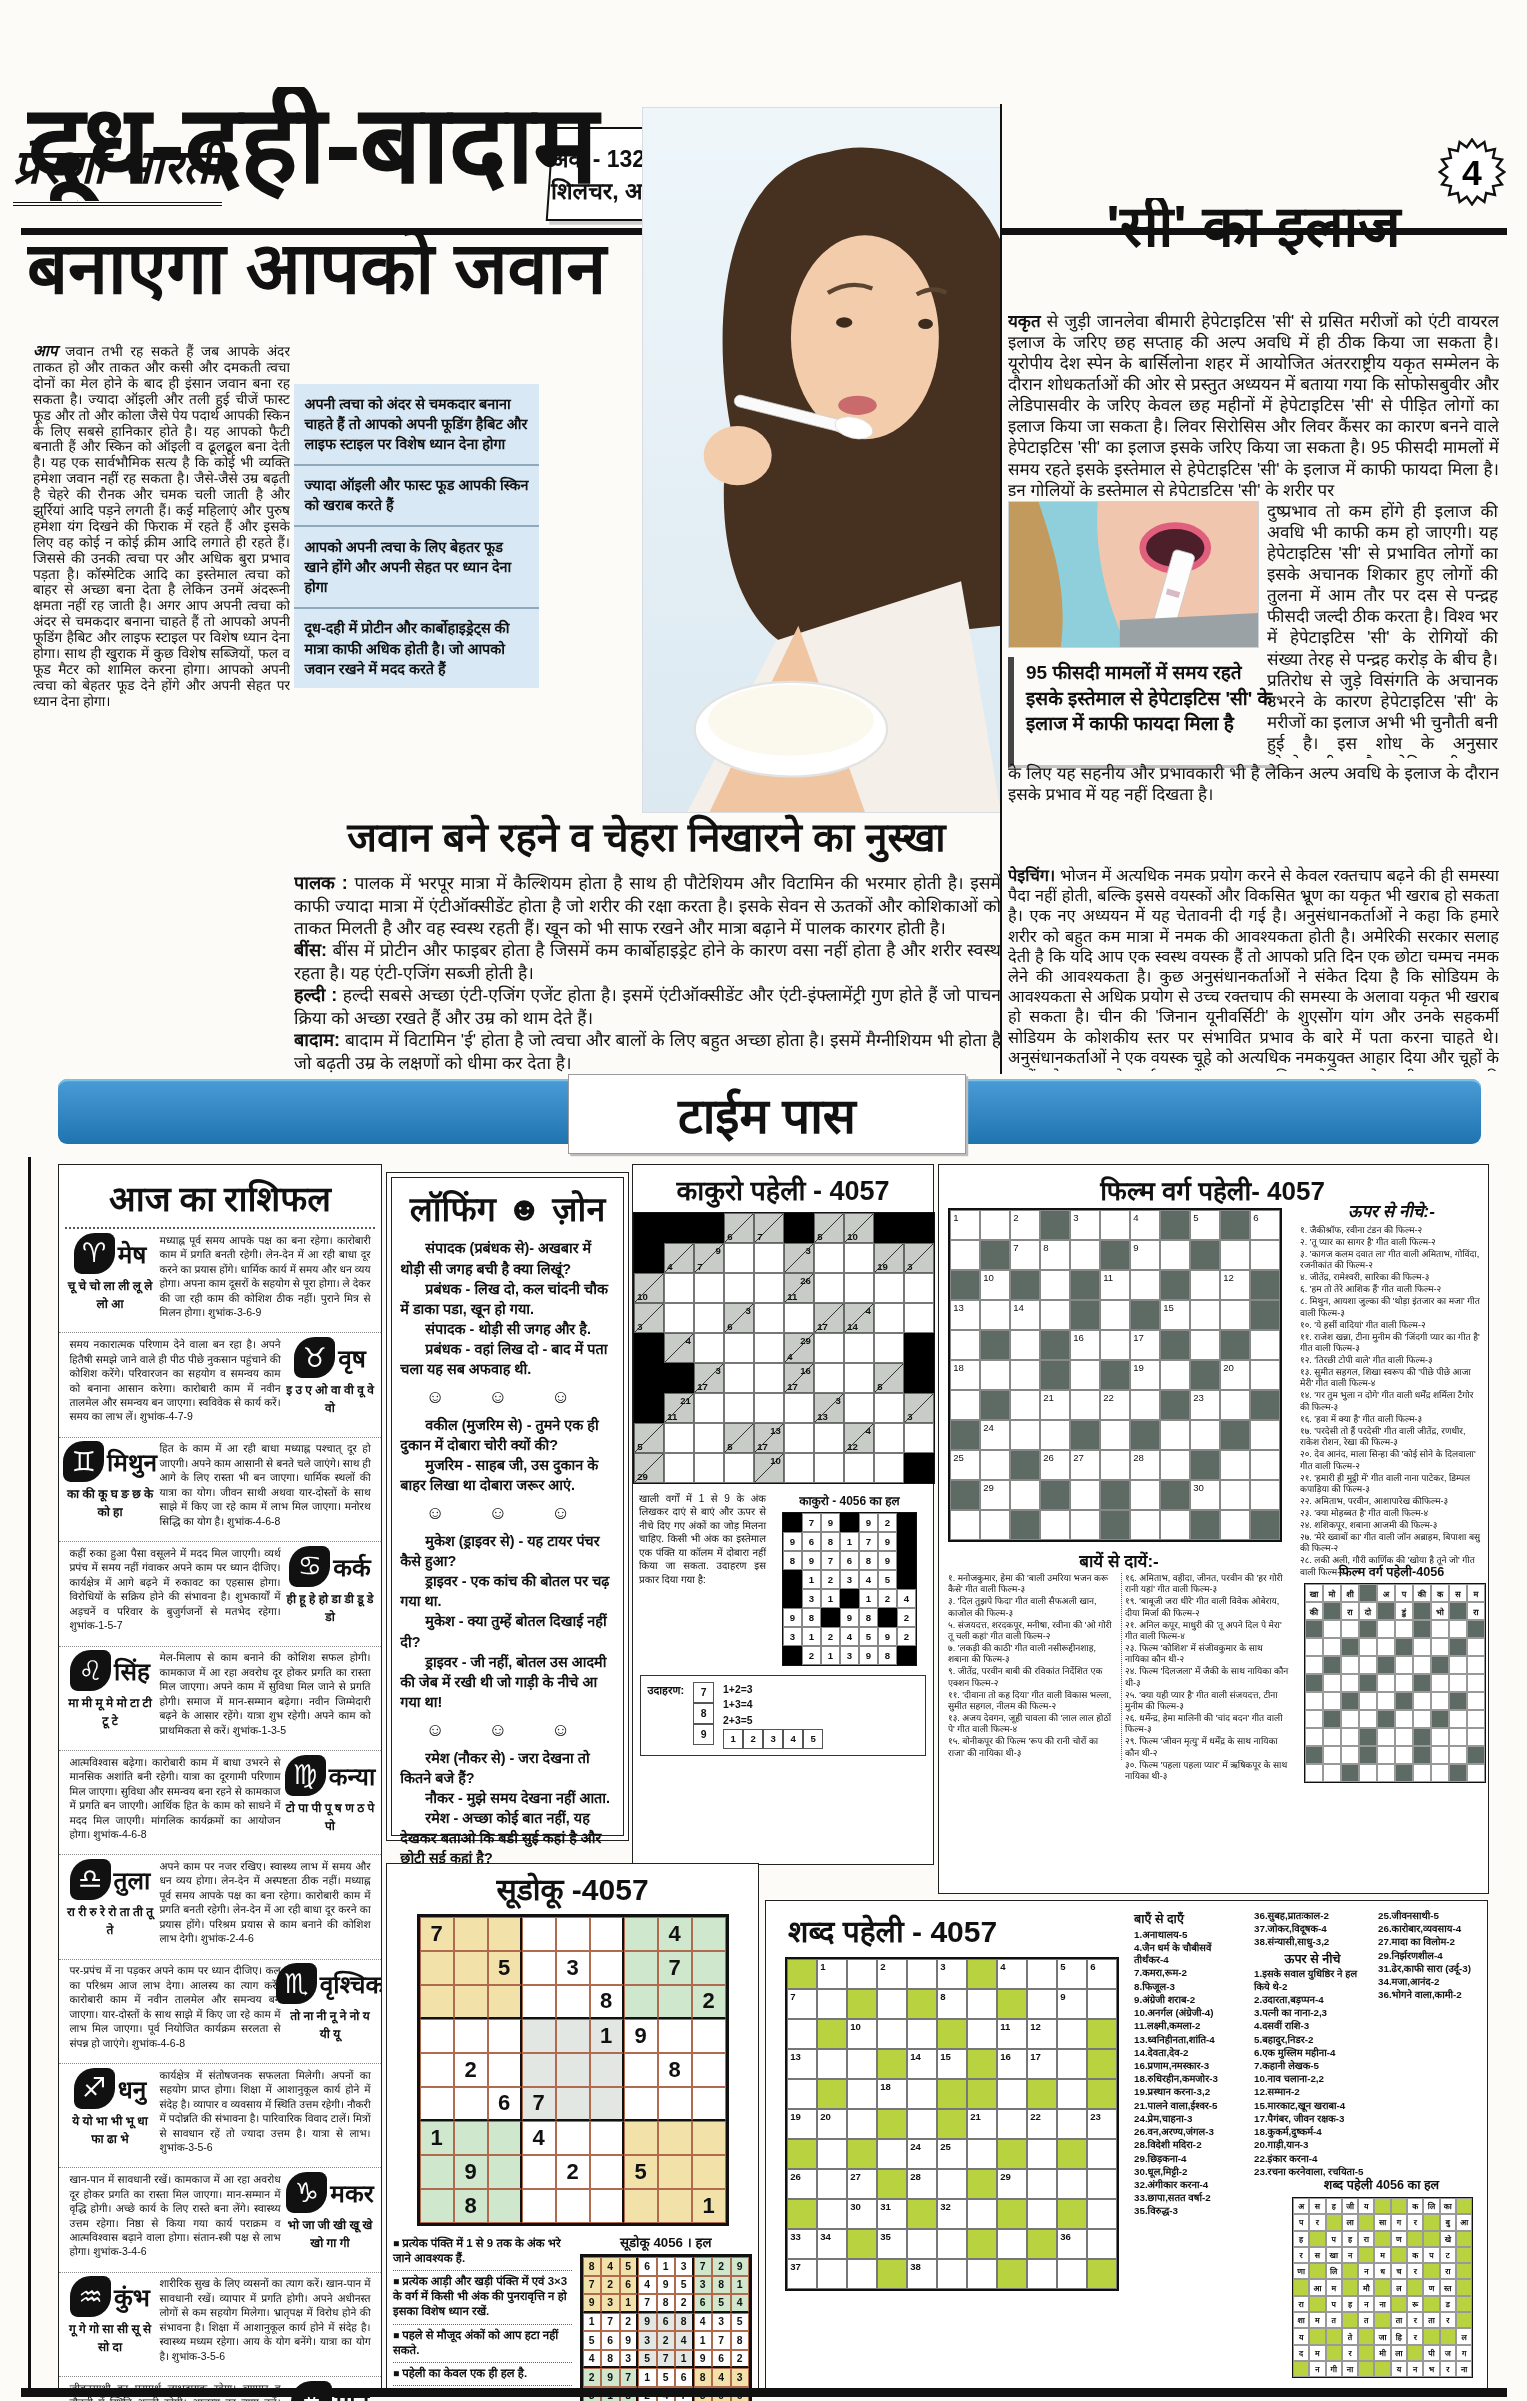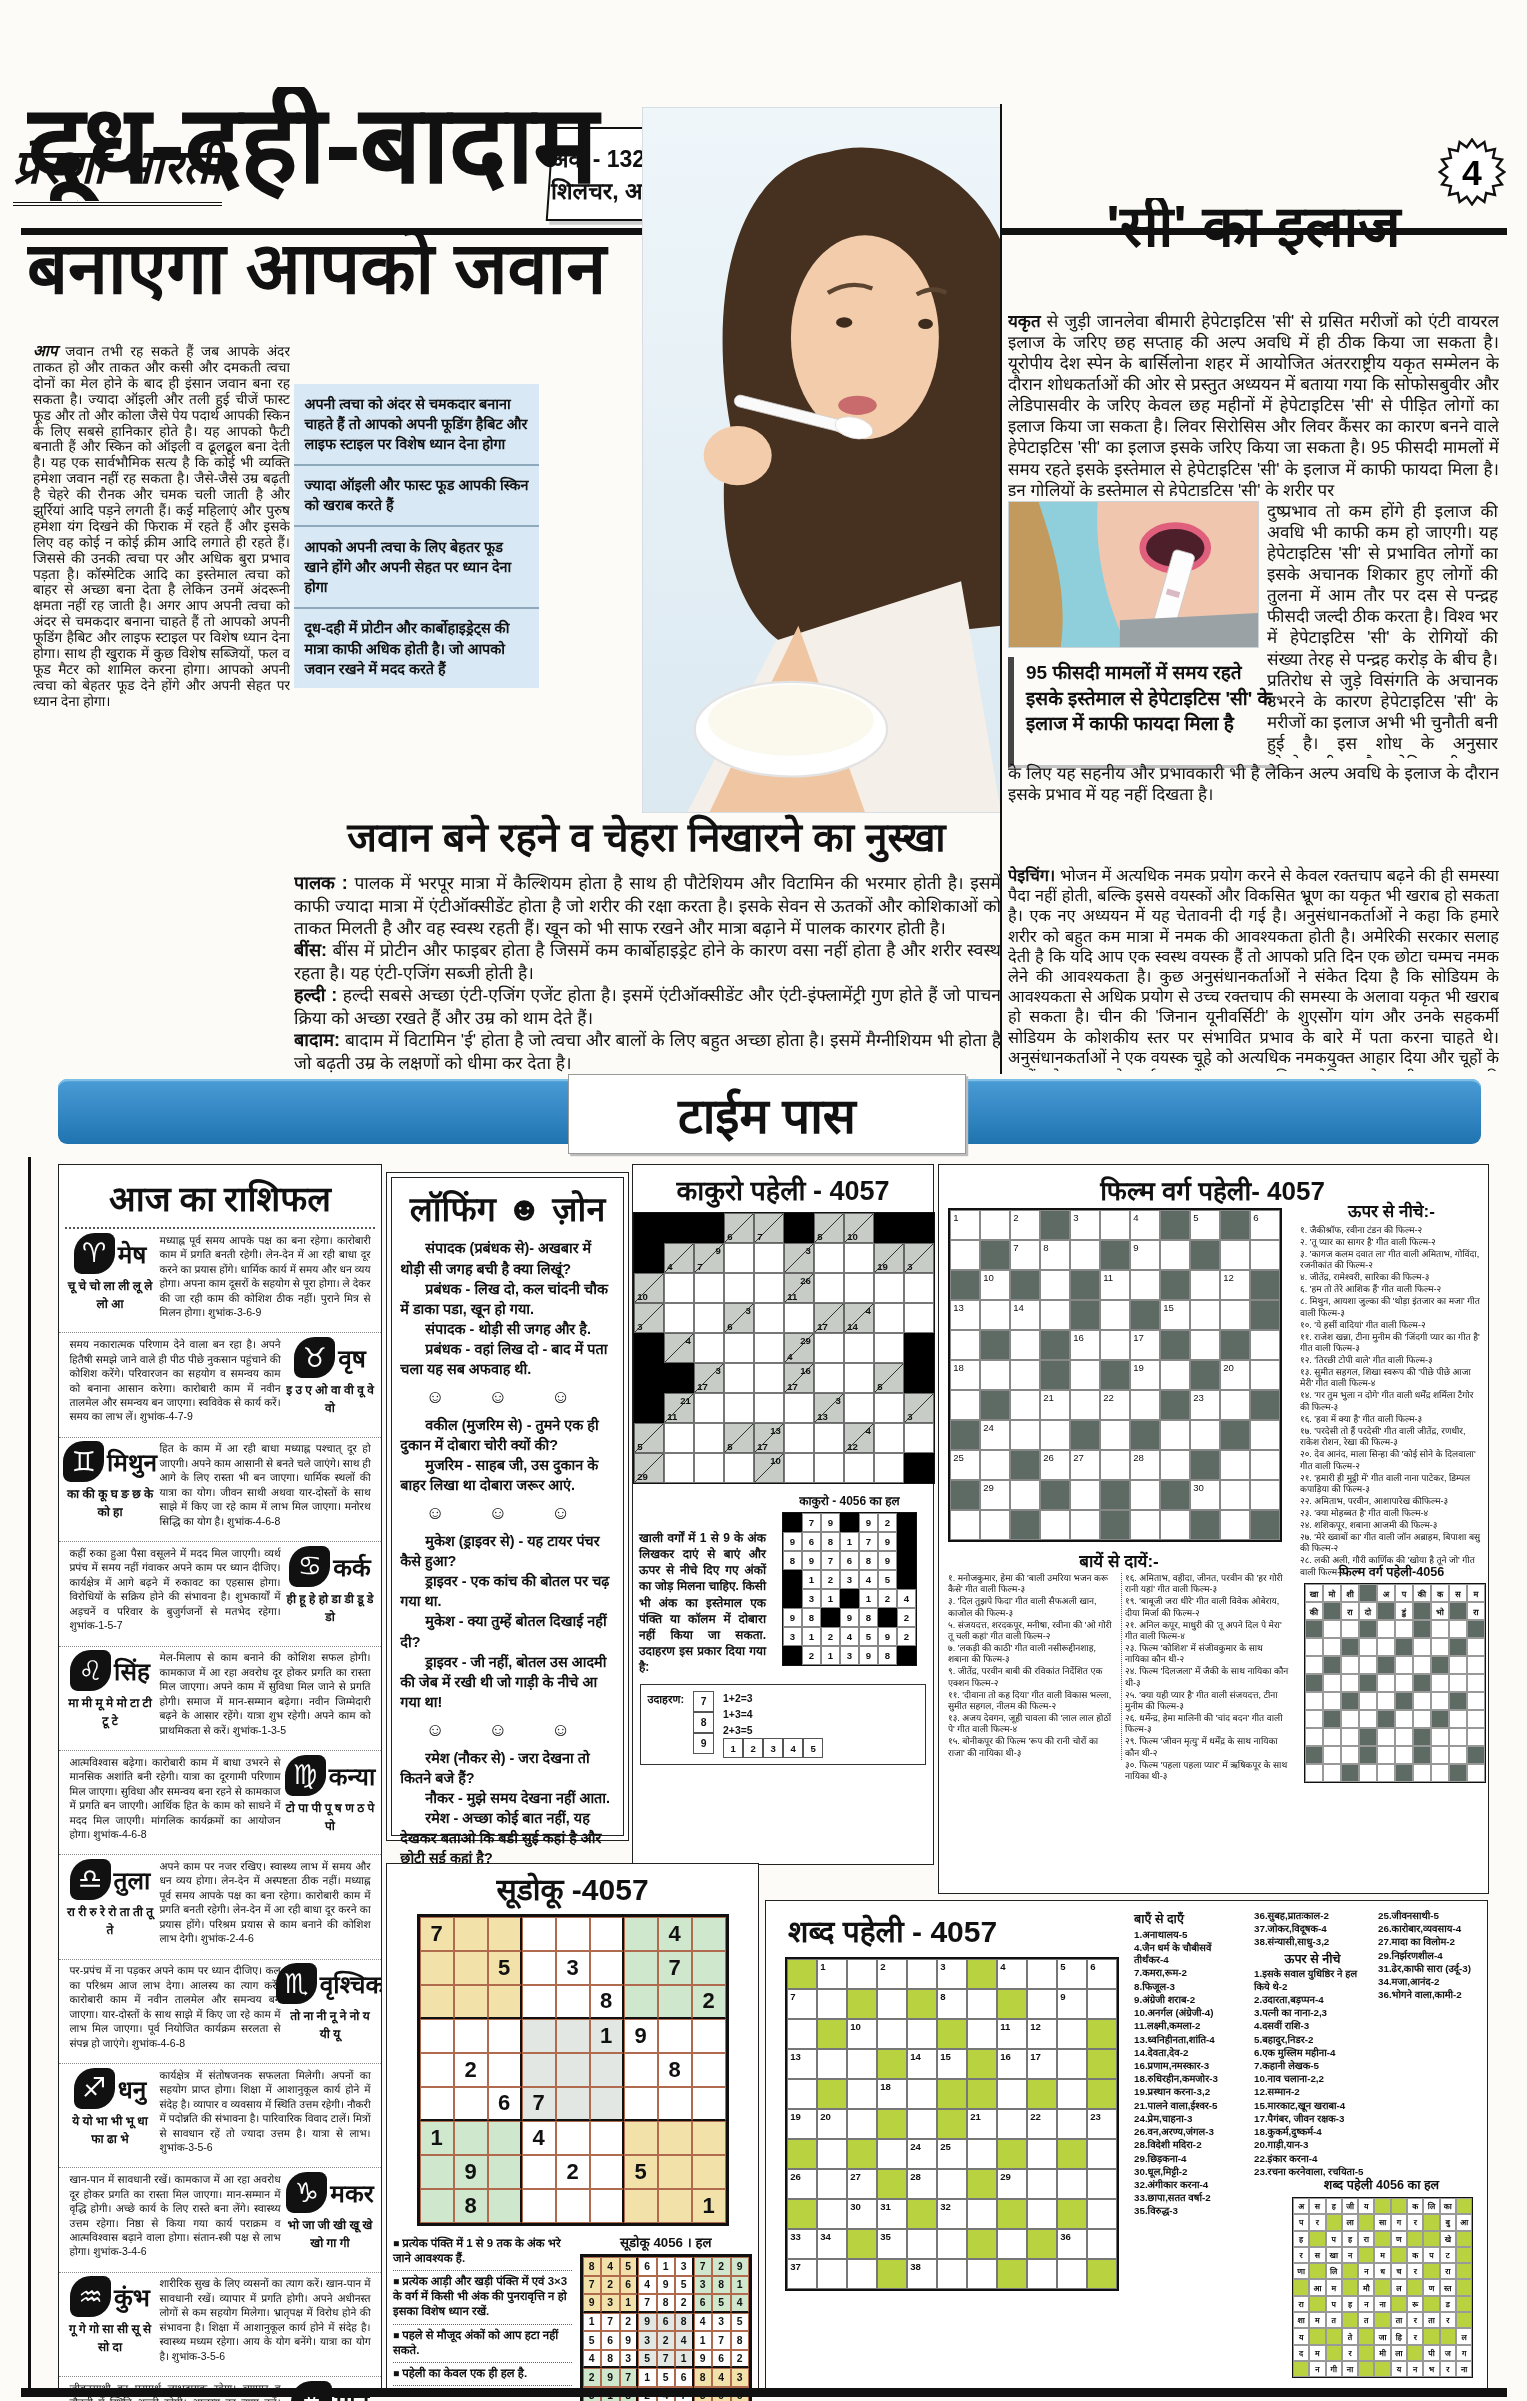--- a/index.html
+++ b/index.html
@@ -86,21 +86,21 @@
   .k-title{font-size:27px;font-weight:900;text-align:center;padding:6px 0 4.4px;}
   .kgrid{display:grid;margin:0 auto;border:1.5px solid #111;width:max-content;}
   .kc,.kb,.kw{width:30px;height:30px;box-sizing:border-box;position:relative;}
   .kb{background:#000;}
   .kw{background:#fff;border:0.7px solid #777;}
   .kc{background:#c7ccc7;border:0.7px solid #666;
       background-image:linear-gradient(to bottom right,transparent calc(50% - 0.7px),#333 calc(50% - 0.7px),#333 calc(50% + 0.7px),transparent calc(50% + 0.7px));}
   .kd{position:absolute;left:2.2px;bottom:0.7px;font-size:9.6px;font-weight:700;}
   .kr{position:absolute;right:2.2px;top:0.7px;font-size:9.6px;font-weight:700;}
   .k-bottom{display:flex;gap:6px;padding:7.4px 6px 0;}
-  .k-note{width:127px;font-size:12px;font-weight:700;line-height:1.35;text-align:justify;margin-top:38px;}
+  .k-note{width:127px;font-size:10px;font-weight:400;line-height:1.35;text-align:justify;}
   .k-solwrap{flex:1;}
   .k-soltitle{font-size:12px;font-weight:900;text-align:center;margin-bottom:3px;}
   .ksol{display:grid;margin:0 auto;border:1.5px solid #111;width:max-content;}
   .ks{width:19px;height:19px;box-sizing:border-box;border:0.7px solid #888;background:#fff;
       font-size:9.6px;font-weight:700;display:flex;align-items:center;justify-content:center;}
   .ks.kb2{background:#000;border-color:#000;}
   .k-ex{border:1.5px solid #333;margin:9px 7.4px 0;padding:6px;display:flex;gap:9px;align-items:flex-start;}
   .k-exlabel{font-size:11px;font-weight:900;text-align:right;}
   .k-excol div{width:19px;height:19px;border:0.7px solid #555;font-size:10.4px;font-weight:700;display:flex;align-items:center;justify-content:center;}
   .k-eqs{font-size:10.4px;font-weight:700;line-height:1.5;}
@@ -108,21 +108,21 @@
   .k-exrow div{width:18px;height:18px;border:0.7px solid #555;font-size:9.6px;font-weight:700;display:flex;align-items:center;justify-content:center;}
 
   
   #filmbox{left:938px;top:1164px;width:549px;height:728px;}
   .f-title{position:absolute;left:118px;top:7.4px;width:311px;font-size:26px;font-weight:900;text-align:center;}
   .fgrid{position:absolute;left:9px;top:43px;display:grid;border:2.2px solid #111;width:max-content;}
   .fc{width:30px;height:30px;box-sizing:border-box;border:0.7px solid #888;background:#fff;position:relative;}
   .fc.dark{background:#5d6b64;}
   .fc span{position:absolute;left:2.2px;top:0.7px;font-size:9.6px;}
   .f-downcol{position:absolute;left:361px;top:34px;width:183px;}
-  .f-h{font-size:17px;font-weight:900;text-align:center;margin-bottom:3px;}
+  .f-h{font-size:17px;font-weight:900;text-align:center;margin-bottom:3px;font-style:italic;}
   .clue{font-size:9px;line-height:1.26;margin-bottom:0.7px;}
   .f-soltitle{position:absolute;left:361px;top:398px;width:183px;font-size:12.6px;font-weight:900;text-align:center;}
   .fsol{position:absolute;left:365px;top:418px;display:grid;border:1.5px solid #111;width:max-content;}
   .fs{width:18px;height:18px;box-sizing:border-box;border:0.7px solid #999;background:#fff;font-size:8.1px;font-weight:700;
       display:flex;align-items:center;justify-content:center;}
   .fs.dark{background:#5d6b64;}
   .f-acrhead{position:absolute;left:9px;top:384px;width:342px;font-size:17px;font-weight:900;text-align:center;}
   .f-acr1{position:absolute;left:9px;top:408px;width:169px;border-right:1.5px dotted #555;padding-right:4.4px;}
   .f-acr2{position:absolute;left:186px;top:408px;width:164px;}
 

